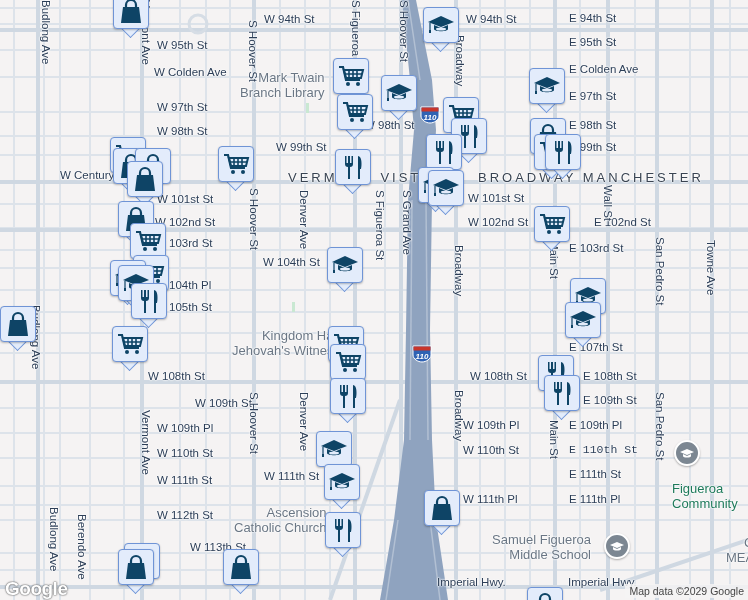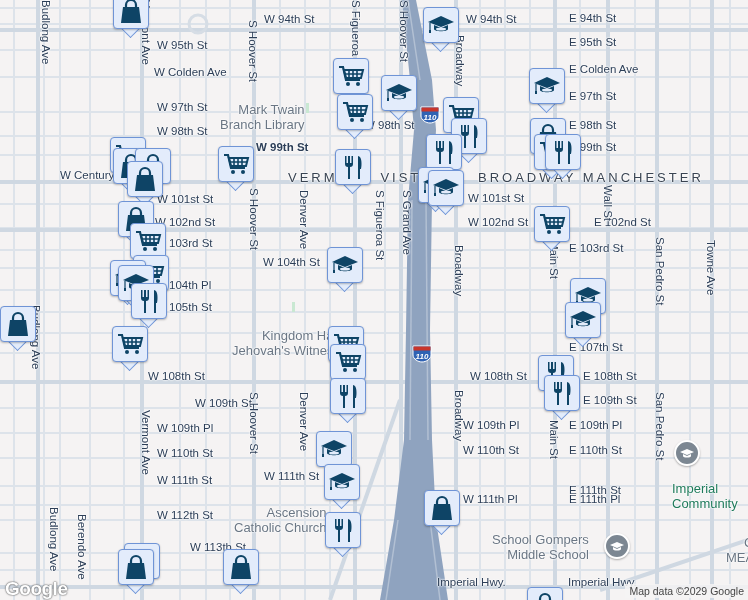--- a/index.html
+++ b/index.html
@@ -116,21 +116,21 @@
       <div class="lbl" style="left: 264px; top: 13px;">W 94th St</div>
       <div class="lbl" style="left: 157px; top: 39px;">W 95th St</div>
       <div class="lbl" style="left: 569px; top: 36px;">E 95th St</div>
       <div class="lbl" style="left: 154px; top: 66px;">W Colden Ave</div>
       <div class="lbl" style="left: 569px; top: 63px;">E Colden Ave</div>
       <div class="lbl" style="left: 157px; top: 101px;">W 97th St</div>
       <div class="lbl" style="left: 569px; top: 90px;">E 97th St</div>
       <div class="lbl" style="left: 157px; top: 125px;">W 98th St</div>
       <div class="lbl" style="left: 364px; top: 119px;">W 98th St</div>
       <div class="lbl" style="left: 569px; top: 119px;">E 98th St</div>
-      <div class="lbl" style="left: 256px; top: 141px; font-weight: bold;">W 99th St</div>
+      <div class="lbl" style="left: 276px; top: 141px;">W 99th St</div>
       <div class="lbl" style="left: 569px; top: 141px;">E 99th St</div>
       <div class="lbl" style="left: 60px; top: 169px;">W Century</div>
       <div class="lbl" style="left: 157px; top: 193px;">W 101st St</div>
       <div class="lbl" style="left: 468px; top: 192px;">W 101st St</div>
       <div class="lbl" style="left: 155px; top: 216px;">W 102nd St</div>
       <div class="lbl" style="left: 468px; top: 216px;">W 102nd St</div>
       <div class="lbl" style="left: 594px; top: 216px;">E 102nd St</div>
       <div class="lbl" style="left: 155px; top: 237px;">W 103rd St</div>
       <div class="lbl" style="left: 569px; top: 242px;">E 103rd St</div>
       <div class="lbl" style="left: 263px; top: 256px;">W 104th St</div>
@@ -140,24 +140,24 @@
       <div class="lbl" style="left: 148px; top: 370px;">W 108th St</div>
       <div class="lbl" style="left: 470px; top: 370px;">W 108th St</div>
       <div class="lbl" style="left: 583px; top: 370px;">E 108th St</div>
       <div class="lbl" style="left: 157px; top: 397px; margin-left: 38px;">W 109th St</div>
       <div class="lbl" style="left: 583px; top: 394px;">E 109th St</div>
       <div class="lbl" style="left: 157px; top: 422px;">W 109th Pl</div>
       <div class="lbl" style="left: 463px; top: 419px;">W 109th Pl</div>
       <div class="lbl" style="left: 569px; top: 419px;">E 109th Pl</div>
       <div class="lbl" style="left: 157px; top: 447px;">W 110th St</div>
       <div class="lbl" style="left: 463px; top: 444px;">W 110th St</div>
-      <div class="lbl" style="left: 569px; top: 444px;">E 110th St</div>
+      <div class="lbl" style="left: 569px; top: 444px; font-family: Liberation Mono, monospace;">E 110th St</div>
       <div class="lbl" style="left: 157px; top: 474px;">W 111th St</div>
       <div class="lbl" style="left: 264px; top: 470px;">W 111th St</div>
-      <div class="lbl" style="left: 569px; top: 468px; margin-top: 16px;">E 111th St</div>
+      <div class="lbl" style="left: 569px; top: 468px;">E 111th St</div>
       <div class="lbl" style="left: 463px; top: 493px;">W 111th Pl</div>
       <div class="lbl" style="left: 569px; top: 493px;">E 111th Pl</div>
       <div class="lbl" style="left: 157px; top: 509px;">W 112th St</div>
       <div class="lbl" style="left: 190px; top: 541px;">W 113th St</div>
       <div class="lbl" style="left: 437px; top: 576px;">Imperial Hwy.</div>
       <div class="lbl" style="left: 568px; top: 576px;">Imperial Hwy.</div>
       <div class="lbl v" style="left: 52px; top: 0px;">Budlong Ave</div>
       <div class="lbl v" style="left: 152px; top: 0px;">Vermont Ave</div>
       <div class="lbl v" style="left: 259px; top: 20px;">S Hoover St</div>
       <div class="lbl v" style="left: 362px; top: 0px;">S Figueroa St</div>
@@ -176,29 +176,29 @@
       <div class="lbl v" style="left: 152px; top: 410px;">Vermont Ave</div>
       <div class="lbl v" style="left: 260px; top: 392px;">S Hoover St</div>
       <div class="lbl v" style="left: 310px; top: 392px;">Denver Ave</div>
       <div class="lbl v" style="left: 465px; top: 390px;">Broadway</div>
       <div class="lbl v" style="left: 666px; top: 392px;">San Pedro St</div>
       <div class="lbl v" style="left: 560px; top: 420px;">Main St</div>
       <div class="lbl v" style="left: 60px; top: 507px;">Budlong Ave</div>
       <div class="lbl v" style="left: 88px; top: 514px;">Berendo Ave</div>
       <div class="lbl area" style="left: 288px; top: 172px;">VERMONT VISTA</div>
       <div class="lbl area" style="left: 478px; top: 172px;">BROADWAY MANCHESTER</div>
-      <div class="lbl poi" style="left: 220px; top: 70px; white-space: pre; margin-top: 32px;">Mark Twain
+      <div class="lbl poi" style="left: 240px; top: 70px; white-space: pre;">Mark Twain
 Branch Library</div>
       <div class="lbl poi" style="left: 232px; top: 328px; white-space: pre;">Kingdom Hall of
 Jehovah's Witnesses</div>
       <div class="lbl poi" style="left: 234px; top: 505px; white-space: pre;">Ascension
 Catholic Church</div>
-      <div class="lbl poi" style="left: 492px; top: 532px; white-space: pre;">School Gompers
+      <div class="lbl poi" style="left: 492px; top: 532px; white-space: pre;">Samuel Figueroa
 Middle School</div>
-      <div class="lbl park" style="left: 672px; top: 481px; white-space: pre;">Imperial
+      <div class="lbl park" style="left: 672px; top: 481px; white-space: pre;">Figueroa
 Community</div>
       <div class="lbl poi" style="left: 726px; top: 535px; white-space: pre;">G
 MEA</div>
       <div class="shield" style="left: 420px; top: 106px;"><svg viewBox="0 0 20 18" width="20" height="18">
           <path d="M1 1 H19 V10 C19 14 14 17 10 17 C6 17 1 14 1 10 Z" fill="#2f62b3" stroke="#fff" stroke-width="1"></path>
           <rect x="1.5" y="1.5" width="17" height="4" fill="#c8352b"></rect>
           <text x="10" y="14" font-size="8" fill="#fff" text-anchor="middle" font-family="Liberation Sans, sans-serif" font-weight="bold">110</text>
         </svg></div>
       <div class="shield" style="left: 412px; top: 345px;"><svg viewBox="0 0 20 18" width="20" height="18">
           <path d="M1 1 H19 V10 C19 14 14 17 10 17 C6 17 1 14 1 10 Z" fill="#2f62b3" stroke="#fff" stroke-width="1"></path>

